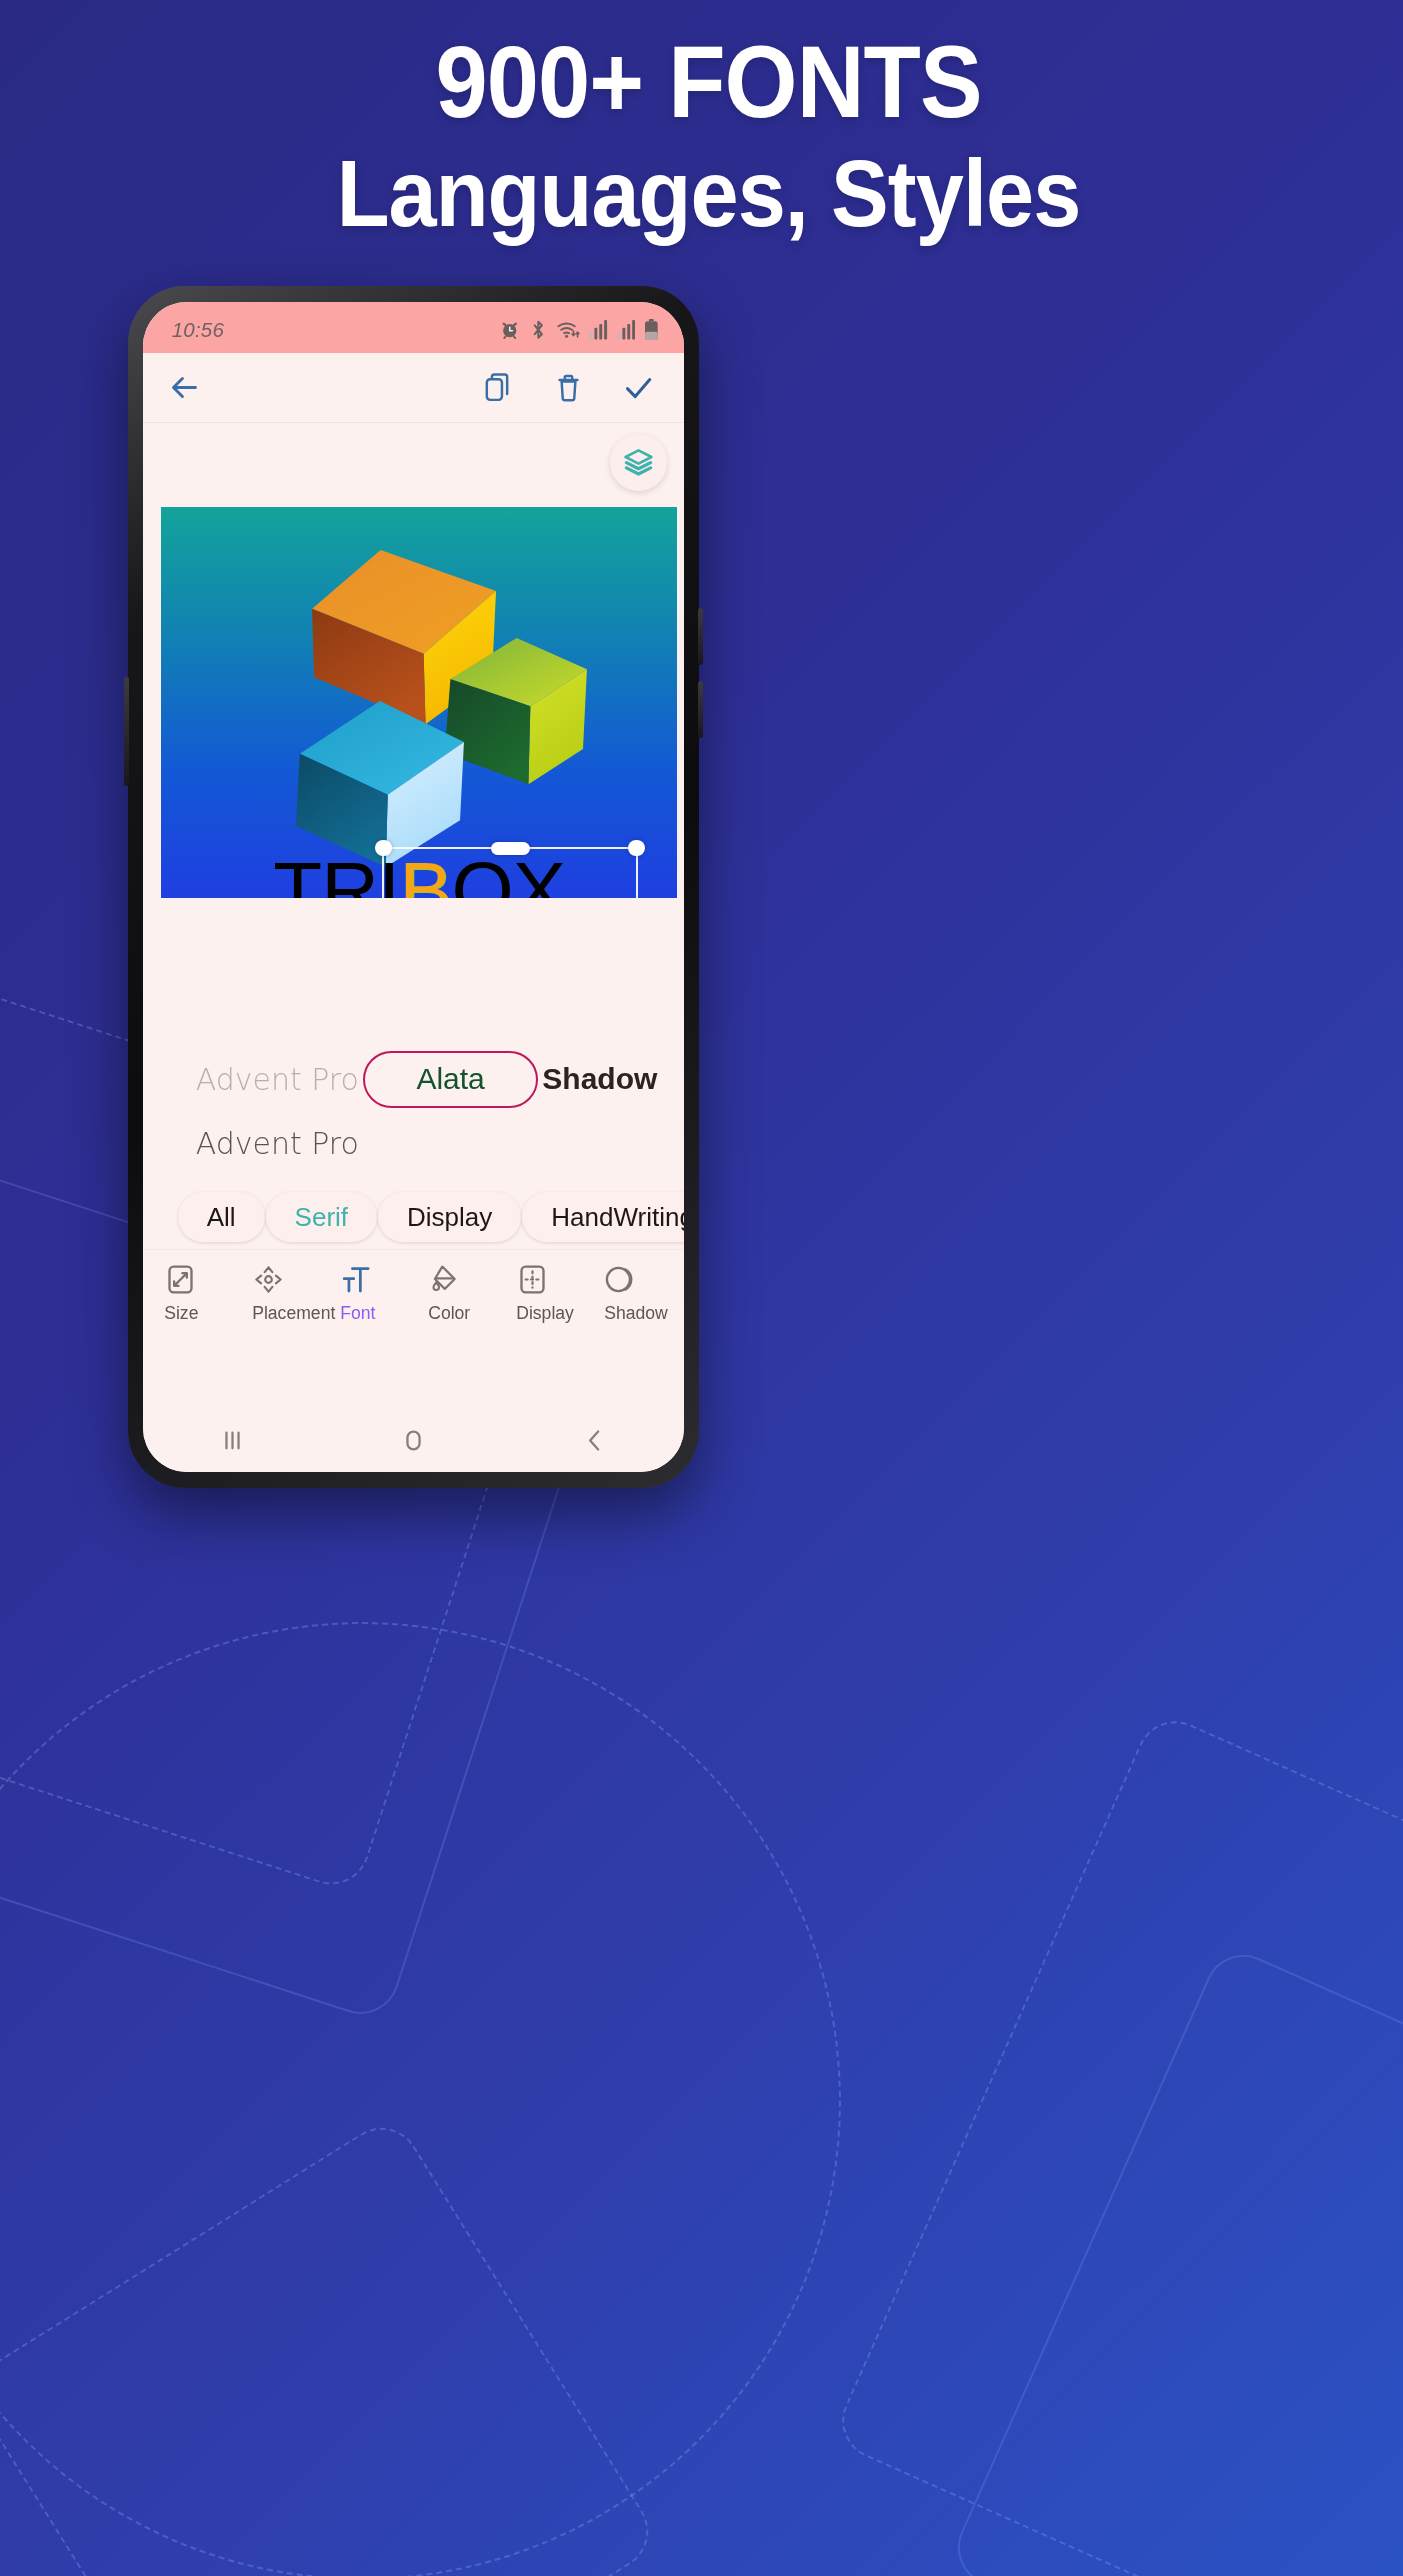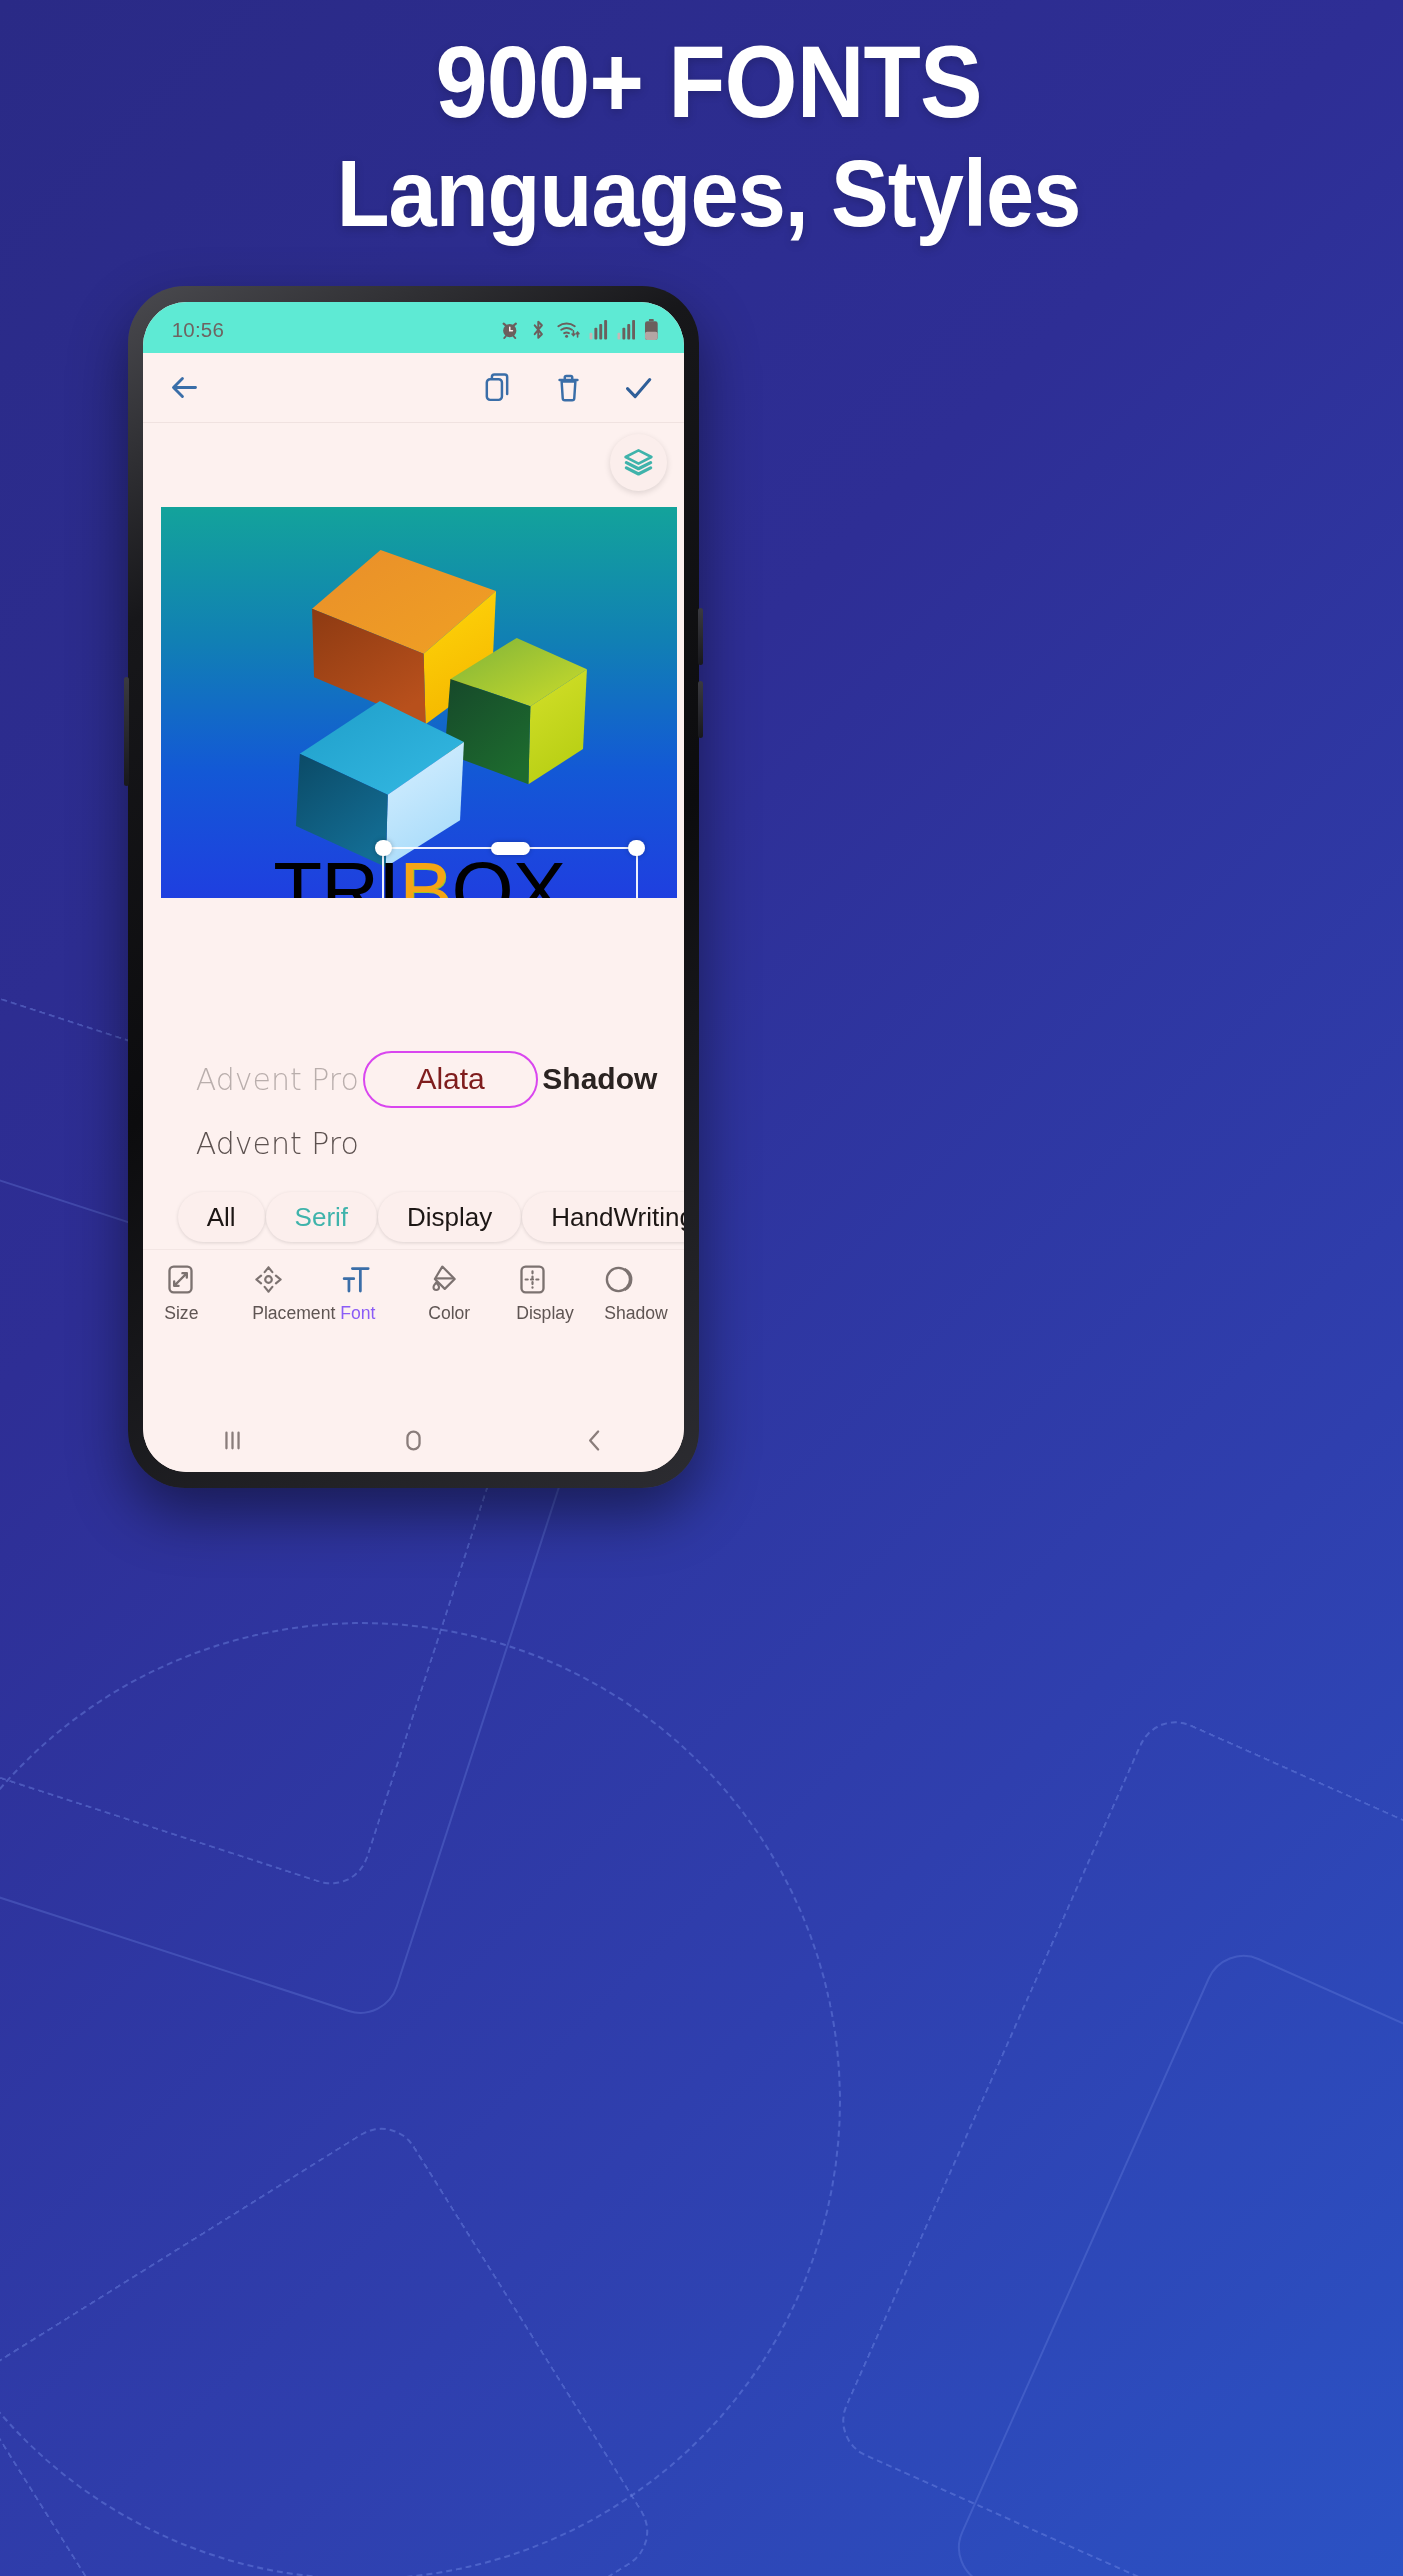--- a/index.html
+++ b/index.html
@@ -71,21 +71,22 @@
     top: 0; width: 147px; height: 12.7px;
     background: #0a0a0c; border-radius: 0 0 13.7px 13.7px;
   }
 
   
   #statusbar {
     position: relative;
     height: 51px;
     display: flex; align-items: center; justify-content: space-between;
     padding: 5.9px 25.4px 0 29px;
-    background: #5eead4;
+    background: #fca5a5;
+    font-style: italic;
   }
   #status-time { font-size: 20.5px; color: #6f6361; letter-spacing: 0.2px; }
   #status-icons { display: flex; align-items: center; gap: 8.8px; }
   #status-icons svg { display: block; }
 
   
   #topbar {
     height: 70px;
     display: flex; align-items: center; justify-content: space-between;
     padding: 0 29px 0 25.4px;
@@ -161,22 +162,22 @@
     margin-left: 26px;
   }
   #font-row {
     display: flex; align-items: center; justify-content: space-between;
     padding: 0 27px;
   }
   .font-item { font-size: 30px; color: #2a2321; white-space: nowrap; cursor: pointer; }
   .font-item.light { color: #b9aeac; font-weight: 300; font-family: "DejaVu Sans", sans-serif; }
   .font-item.bold  { font-weight: 700; }
   .font-item.selected {
-    border: 2px solid #d946ef; border-radius: 29px;
-    padding: 9.8px 51px; color: #7f1d1d;
+    border: 2px solid #be185d; border-radius: 29px;
+    padding: 9.8px 51px; color: #14532d;
   }
   #font-row-2 { padding: 17.6px 27px 0 27px; }
   #font-row-2 .font-item { font-size: 30px; color: #5c514f; font-weight: 300; font-family: "DejaVu Sans", sans-serif; }
 
   
   #chips {
     display: flex; align-items: center; gap: 1px;
     padding: 0 35px;
     height: 63px;
     background: #fdf1ef;

